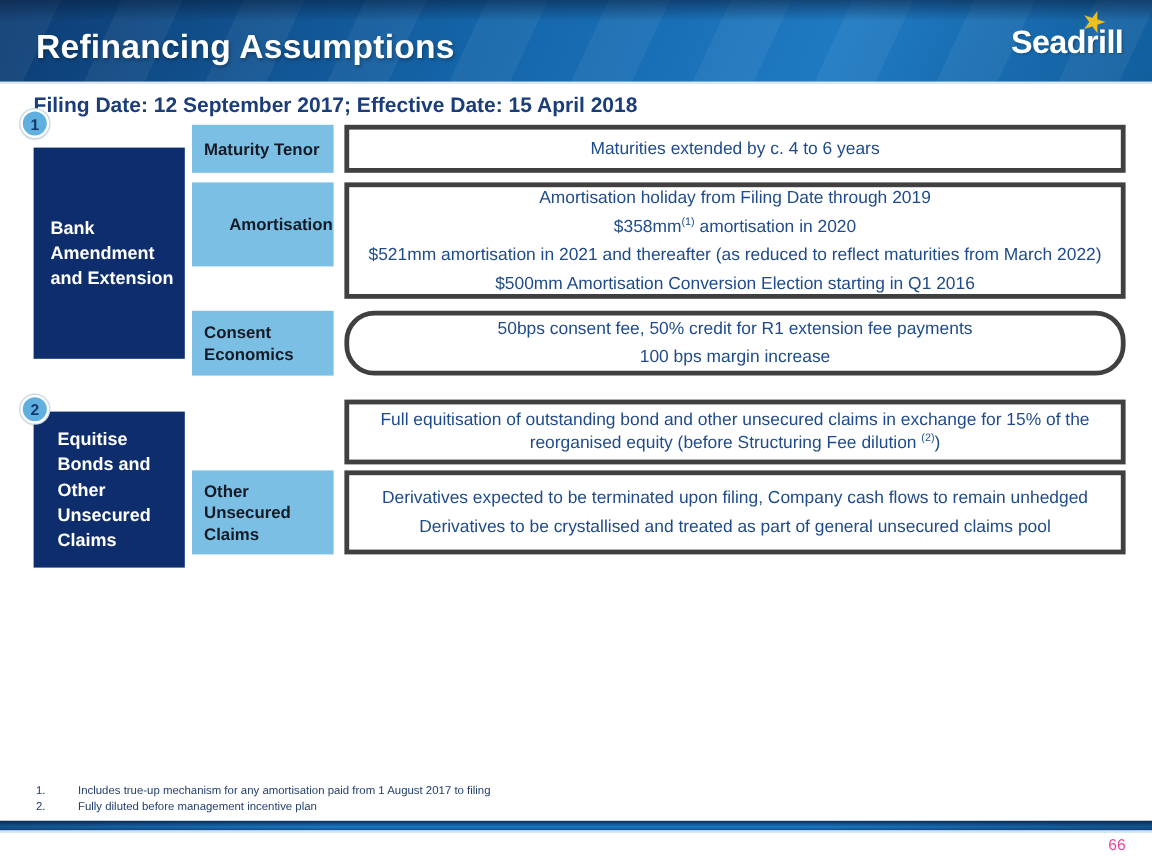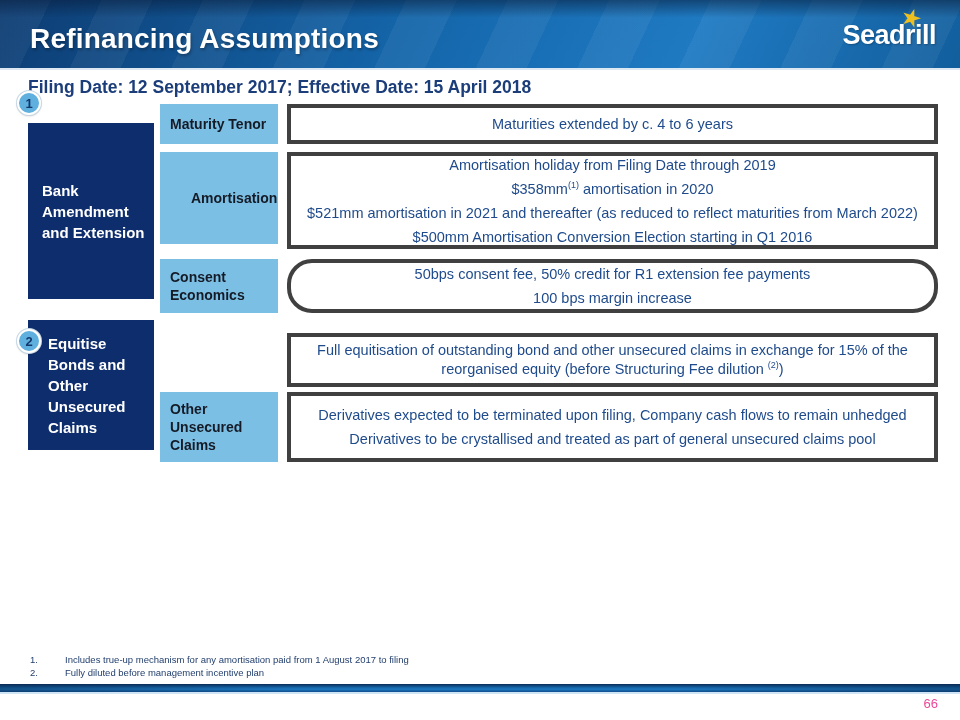--- a/index.html
+++ b/index.html
@@ -90,37 +90,37 @@
     color: #ffffff;
     font-size: 15px;
     font-weight: bold;
     line-height: 1.4;
     display: flex;
     padding-left: 14px;
     padding-right: 8px;
     z-index: 2;
   }
   .navy.g1 { top: 104px; height: 176px; align-items: center; margin-top: 19px; }
-  .navy.g2 { top: 320px; height: 130px; align-items: flex-start; padding-top: 13px; padding-left: 20px; }
+  .navy.g2 { top: 343px; height: 130px; align-items: flex-start; padding-top: 13px; padding-left: 20px; }
 
   
   .cat {
     position: absolute;
     left: 160px;
     width: 118px;
     background: #7cbfe5;
     color: #141b26;
     font-size: 14px;
     font-weight: bold;
     line-height: 1.3;
     display: flex; align-items: center;
     padding: 0 10px;
   }
   .cat.c1a { top: 104px; height: 40px; }
-  .cat.c1b { top: 152px; height: 92px; padding-left: 31px; }
+  .cat.c1b { top: 152px; height: 70px; padding-left: 31px; }
   .cat.c1c { top: 259px; height: 54px; }
   .cat.c2a { top: 333px; height: 54px; }
   .cat.c2b { top: 392px; height: 70px; }
 
   
   .box {
     position: absolute;
     left: 287px;
     width: 651px;
     background: #ffffff;

